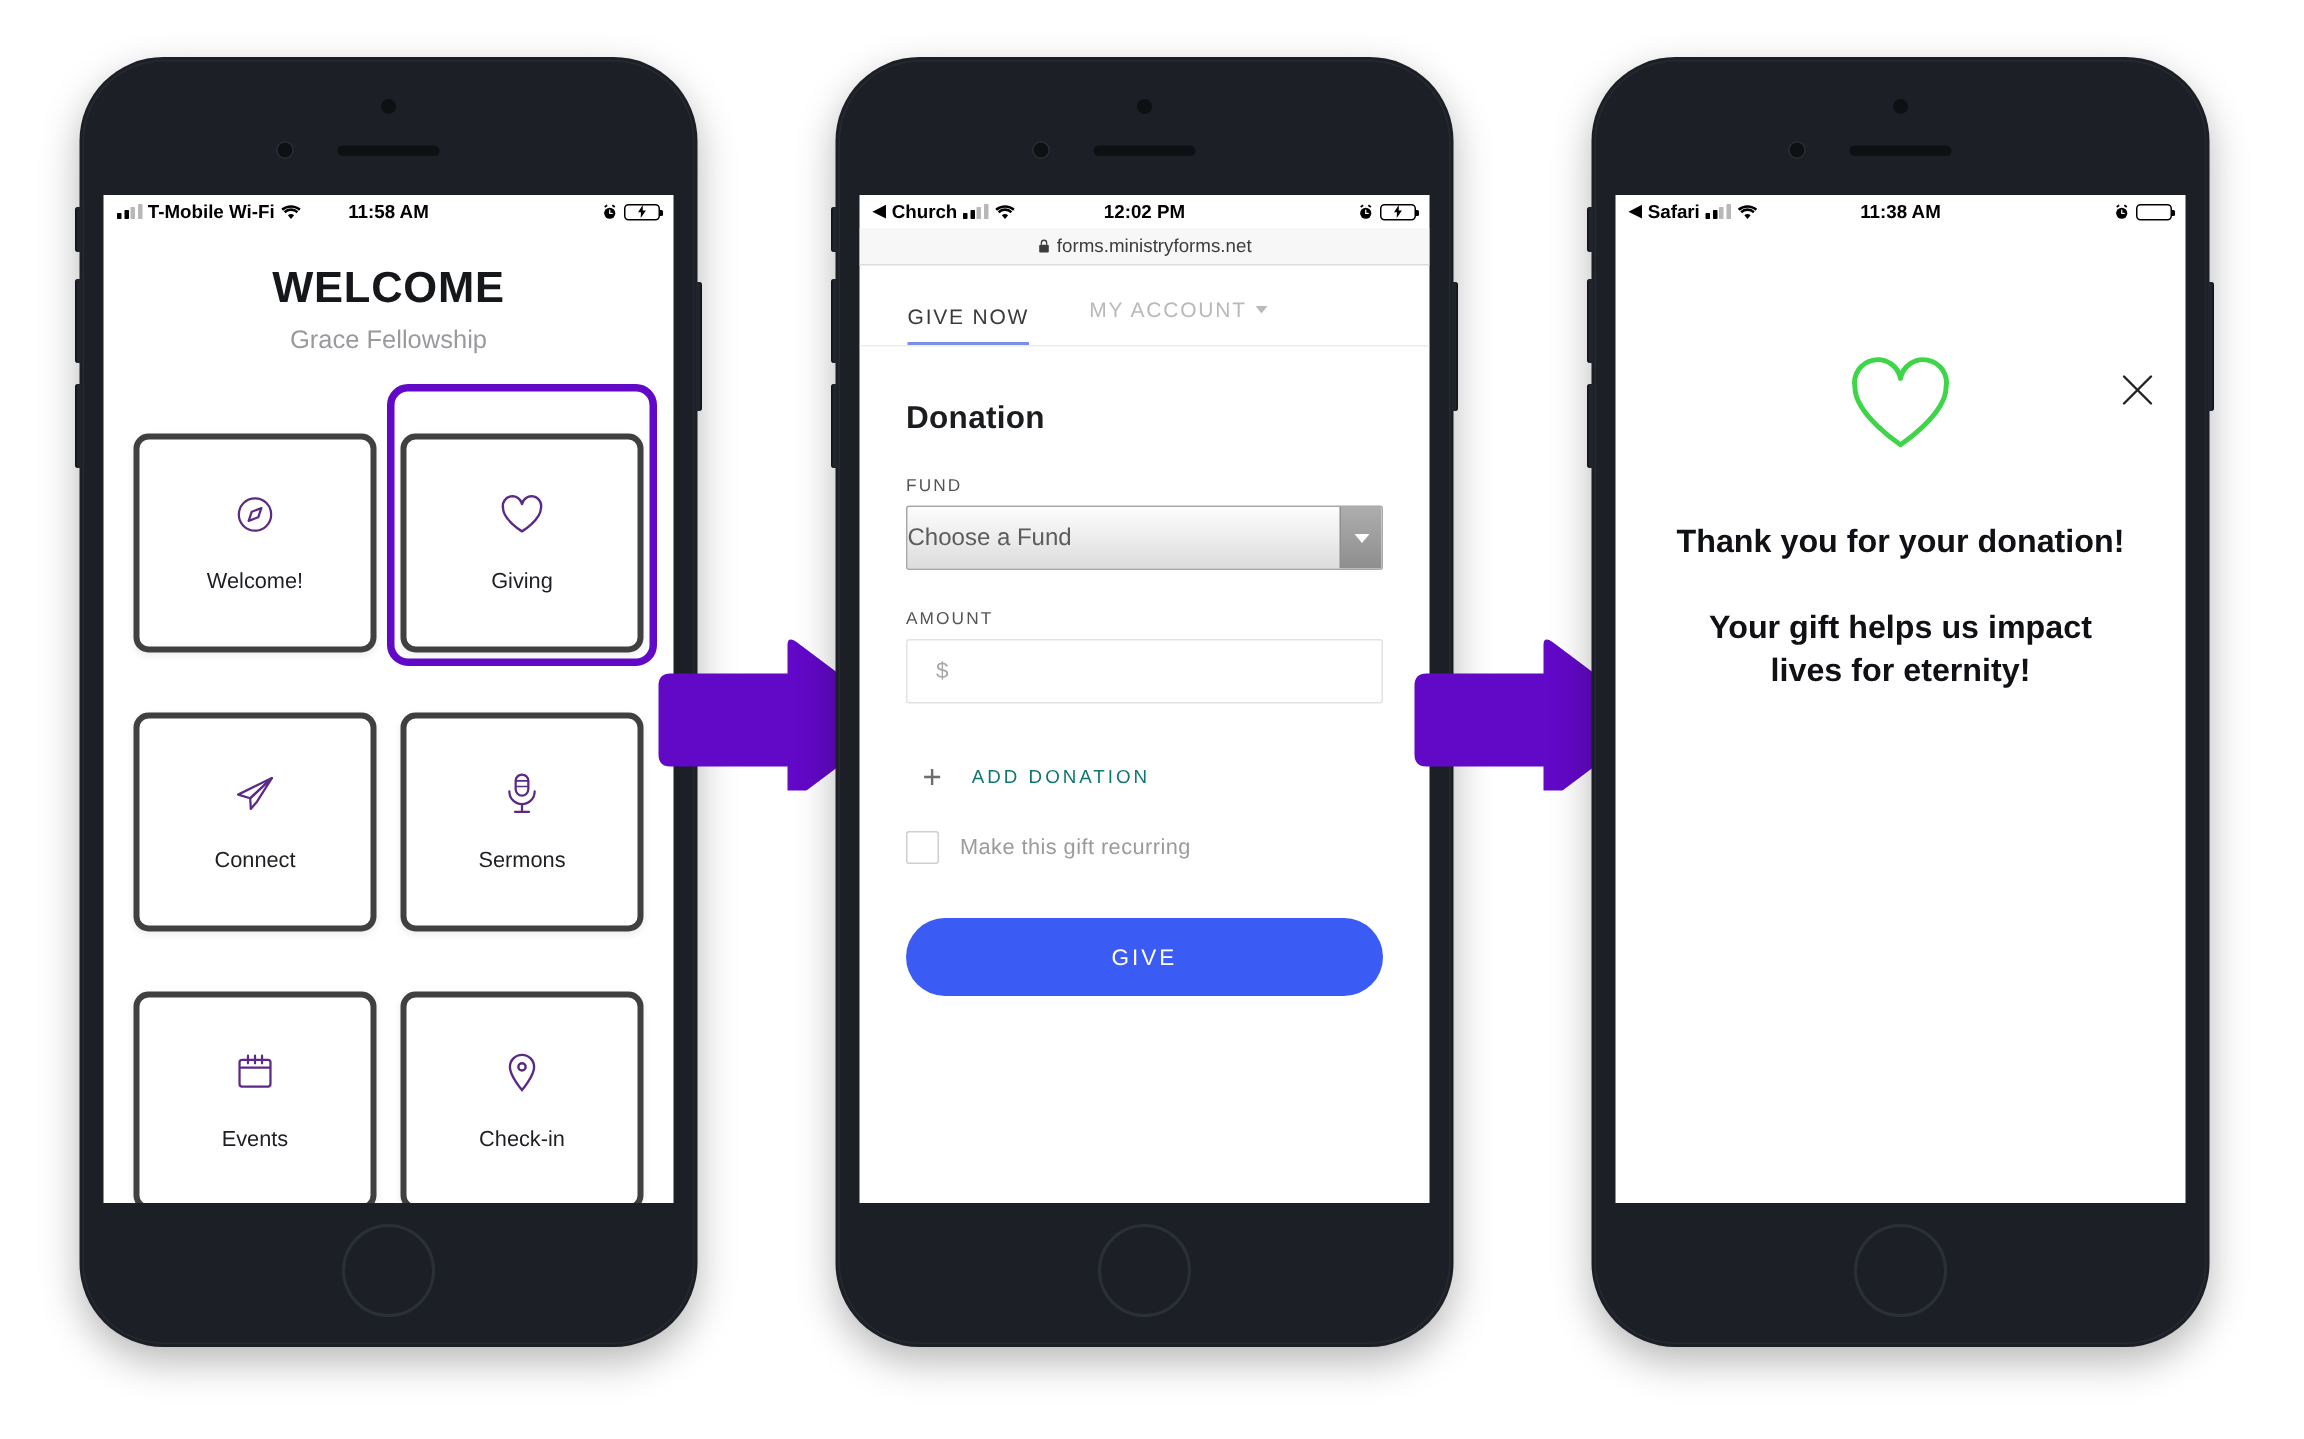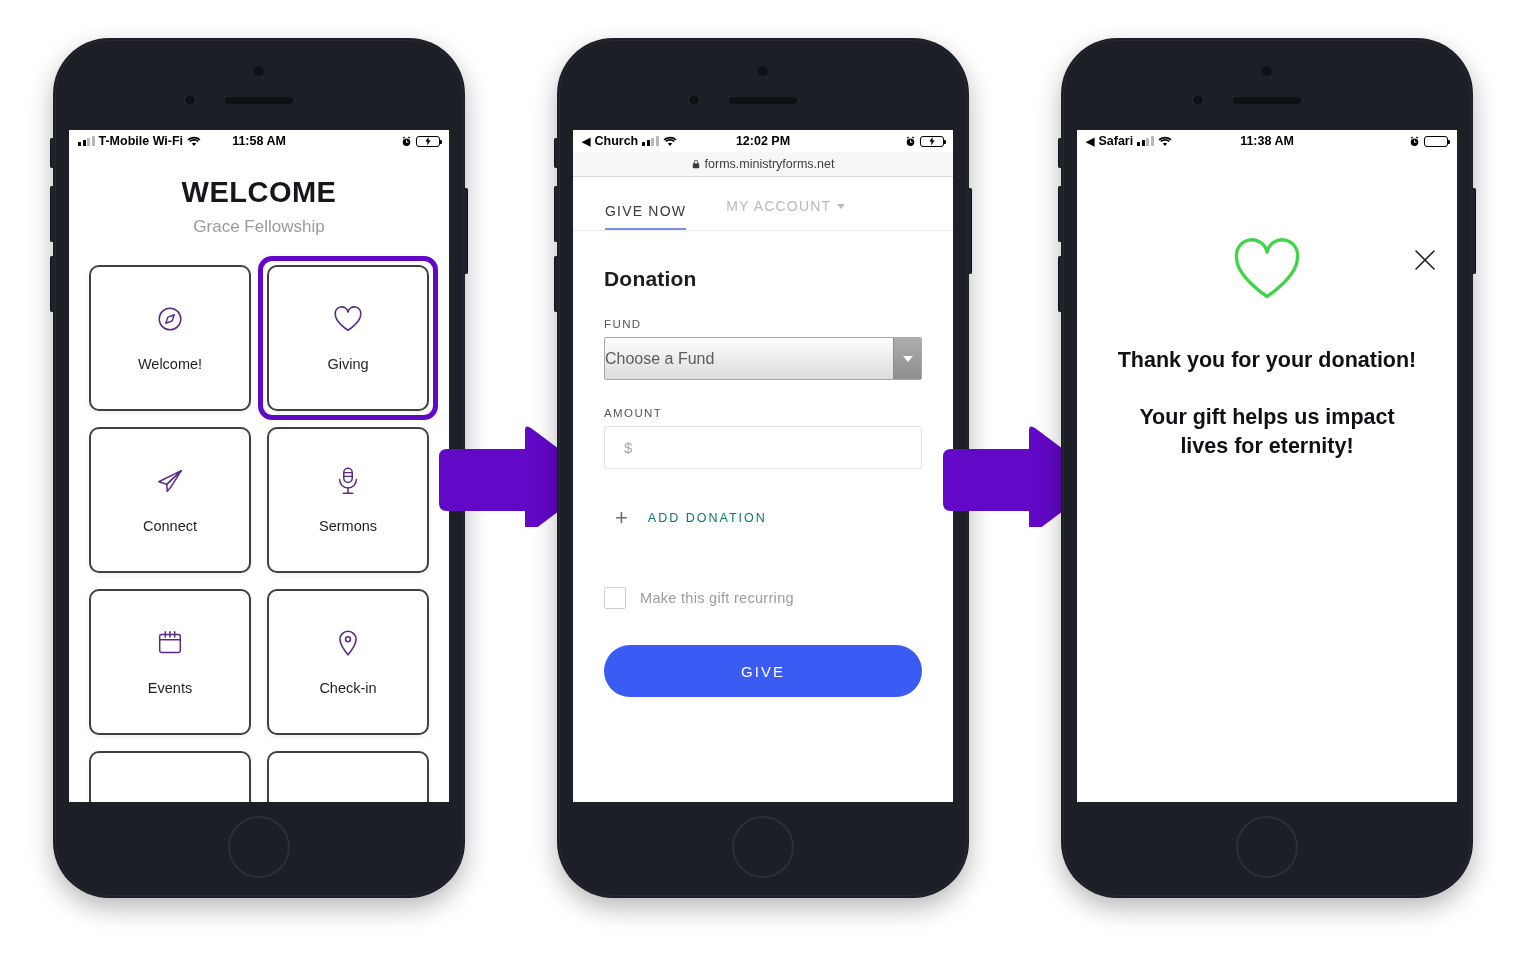--- a/index.html
+++ b/index.html
@@ -118,27 +118,28 @@
     margin-top: 8px; font-weight: 400;
   }
   .tile-grid {
     margin-top: 28px;
     display: grid;
     grid-template-columns: 1fr 1fr;
     gap: 16px;
   }
   .tile {
     background:#fff;
-    border: 2px solid #404040;
+    border: 4px solid #404040;
     border-radius: 10px;
     height: 146px;
     display:flex; flex-direction:column;
     align-items:center; justify-content:center;
     gap: 22px;
     box-shadow: 0 2px 5px rgba(0,0,0,0.07);
+    margin-top: 24px;
   }
   .tile-label { font-size: 14.5px; color:#1d1f23; font-weight: 500; }
   .tile-icon { width: 30px; height: 30px; display:block; }
   .tile-wrap { position: relative; }
   .tile-wrap.selected {
     border: 5px solid #6208c7;
     border-radius: 14px;
     padding: 4px;
     margin: -9px;
   }
@@ -187,21 +188,21 @@
     height: 43px; border:1px solid #e2e2e2; border-radius:2px;
     display:flex; align-items:center; padding-left: 19px;
     font-size: 15px; color:#a6a6a6; background:#fff;
   }
   .add-row {
     display:flex; align-items:center; gap:20px;
     margin-top: 38px; padding-left: 11px;
   }
   .plus { font-size: 22px; color:#6d6d6d; line-height:1; font-weight: 300;}
   .add-label { font-size: 12.5px; letter-spacing: 2px; color:#0f766e; }
-  .check-row { display:flex; align-items:center; gap:14px; margin-top: 58px; }
+  .check-row { display:flex; align-items:center; gap:14px; margin-top: 25px; }
   .checkbox { width:22px; height:22px; border:1px solid #cfcfcf; border-radius:2px; background:#fff; }
   .check-label { font-size: 14.5px; color:#9b9b9b; letter-spacing:.3px; }
   .give-btn {
     margin-top: 36px;
     height: 52px; border-radius: 28px;
     background: #3b5bf5; color:#fff;
     display:flex; align-items:center; justify-content:center;
     font-size: 15px; letter-spacing: 2px;
   }
 

